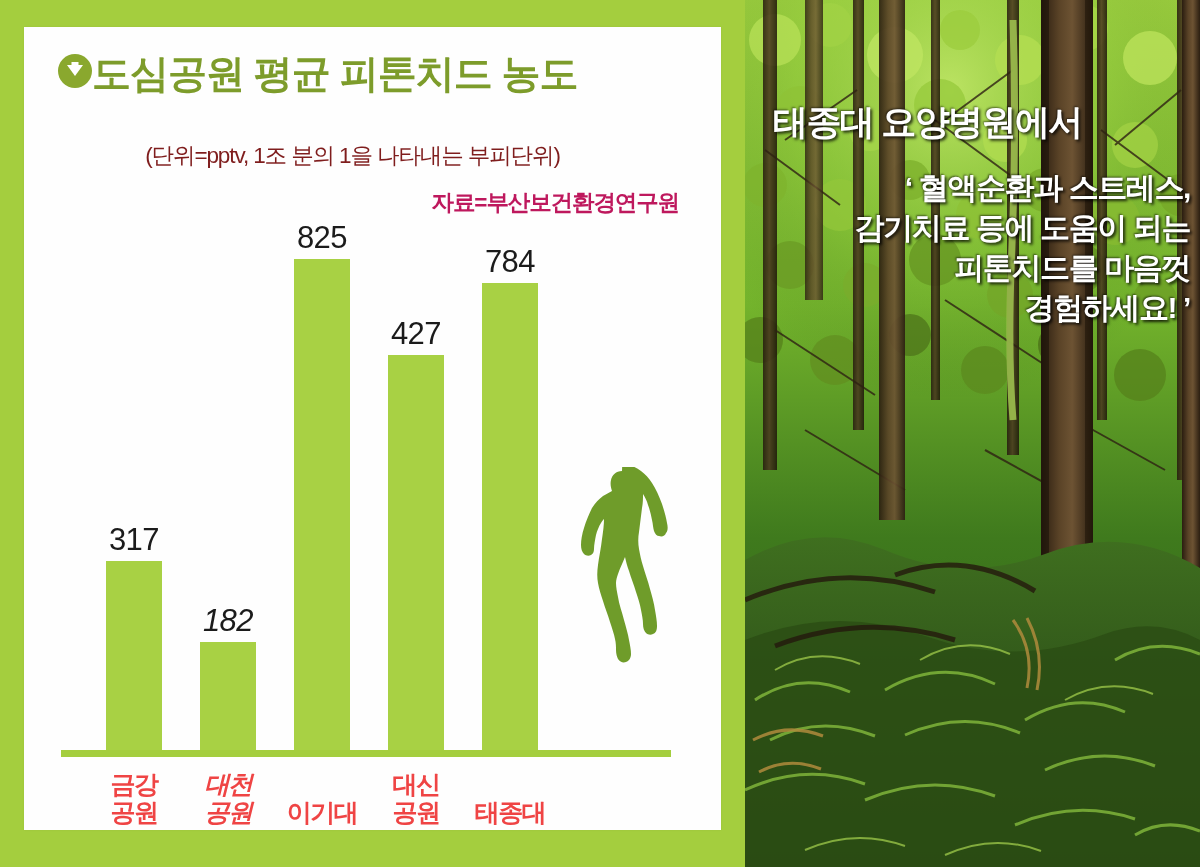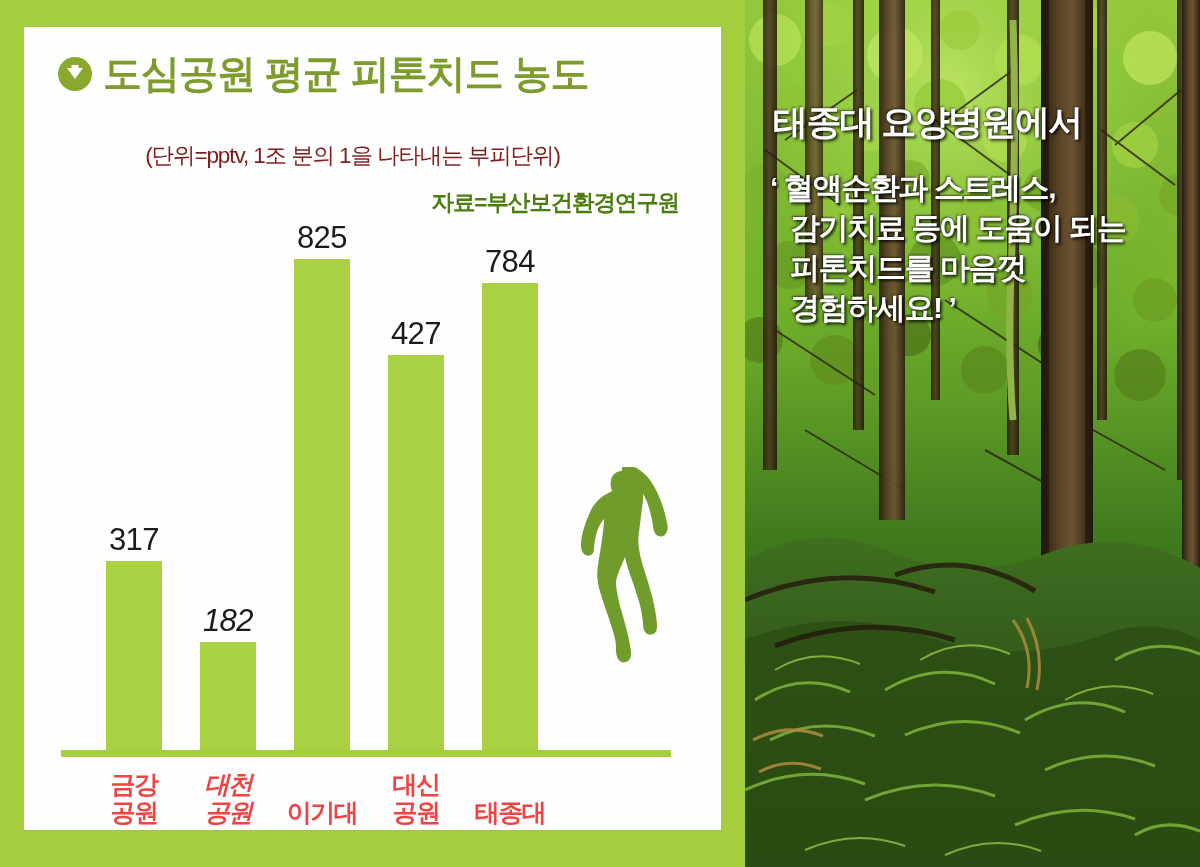--- a/index.html
+++ b/index.html
@@ -18,21 +18,21 @@
   #chart-card{
     position:absolute; left:24px; top:27px;
     width:697px; height:803px;
     background:#fefefe;
     box-shadow:0 0 2px rgba(0,0,0,.06);
   }
 
   
   #title-row{
     position:absolute; left:34px; top:27px;
-    display:flex; align-items:center; gap:11px;
+    display:flex; 
   }
   #down-arrow-icon{
     width:34px; height:34px; border-radius:50%;
     background:#8aa82e; position:relative; flex:0 0 auto;
   }
   #down-arrow-icon::after{
     content:""; position:absolute; left:50%; top:50%;
     transform:translate(-50%,-55%);
     width:0;height:0;
     border-left:8px solid transparent;
@@ -51,21 +51,21 @@
 
   
   #subtitle{
     position:absolute; left:0; right:40px; top:113px;
     text-align:center;
     font-size:22.5px; color:#7f1d1d; letter-spacing:-1.1px;
     white-space:nowrap;
   }
   #source{
     position:absolute; right:42px; top:160px;
-    font-size:22.5px; font-weight:bold; color:#4d7c0f;
+    font-size:22.5px; font-weight:bold; color:#be185d;
     letter-spacing:-1.1px; white-space:nowrap;
   }
 
   
   #plot{
     position:absolute; left:0; top:0; width:697px; height:803px;
   }
   #baseline{
     position:absolute; left:37px; top:723px; width:610px; height:7px;
     background:#a4ce3e;
@@ -90,20 +90,21 @@
   
   #runner-silhouette{
     position:absolute; left:540px; top:440px;
     width:120px; height:290px;
   }
 
   
   #right-panel{
     position:absolute; left:745px; top:0; width:455px; height:867px;
     overflow:hidden;
+    text-align:right;
   }
   #forest-photo{ position:absolute; inset:0; }
   #headline{
     position:absolute; left:28px; top:104px;
     font-size:35px; font-weight:bold; color:#ffffff;
     letter-spacing:-1.6px; line-height:1;
     text-shadow:2px 2px 3px rgba(0,0,0,.75), -1px -1px 2px rgba(0,0,0,.5);
     white-space:nowrap;
   }
   #quote{

